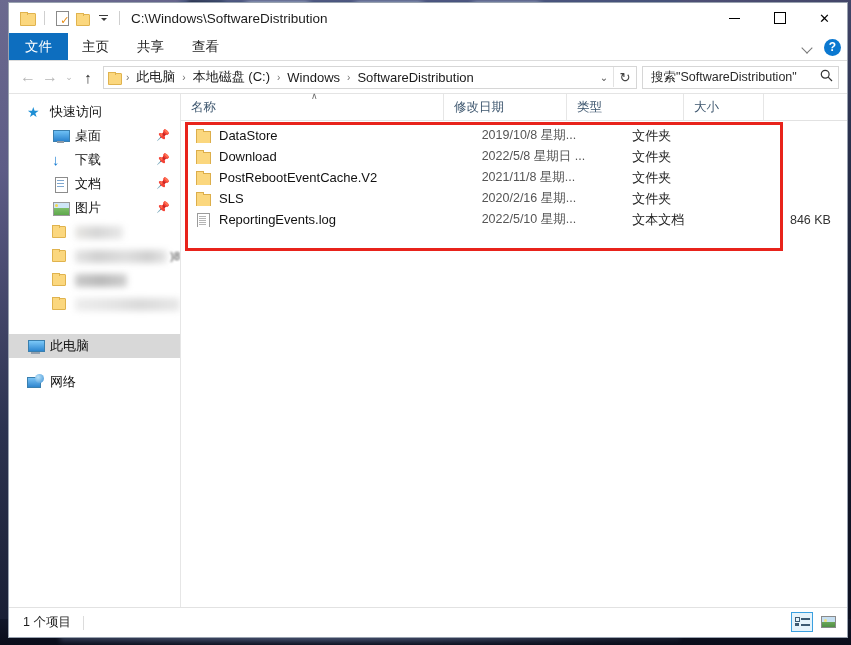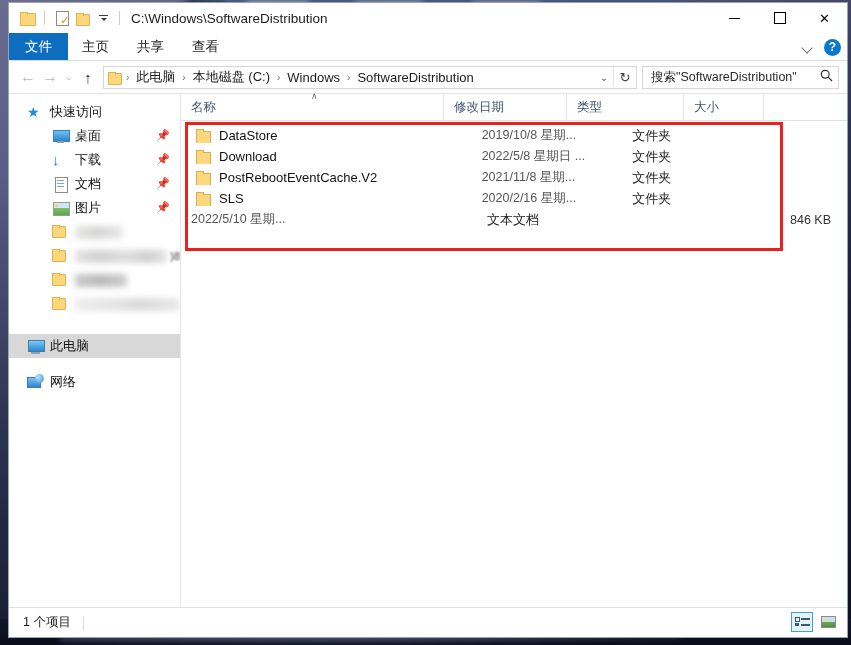--- a/index.html
+++ b/index.html
@@ -578,20 +578,24 @@
             <div class="cell c-name">
               <span class="row-ico folder"></span>
               <span>SLS</span>
             </div>
             <div class="cell c-date">2020/2/16 星期...</div>
             <div class="cell c-type">文件夹</div>
             <div class="cell c-size"></div>
           </div>
 
           <div class="row">
+            <div class="cell c-name">
+              <span class="row-ico txt"></span>
+              <span>ReportingEvents.log</span>
+            </div>
             <div class="cell c-date">2022/5/10 星期...</div>
             <div class="cell c-type">文本文档</div>
             <div class="cell c-size">846 KB</div>
           </div>
 
         </div>
 
         <div id="red-box"></div>
       </div>
     </div>

